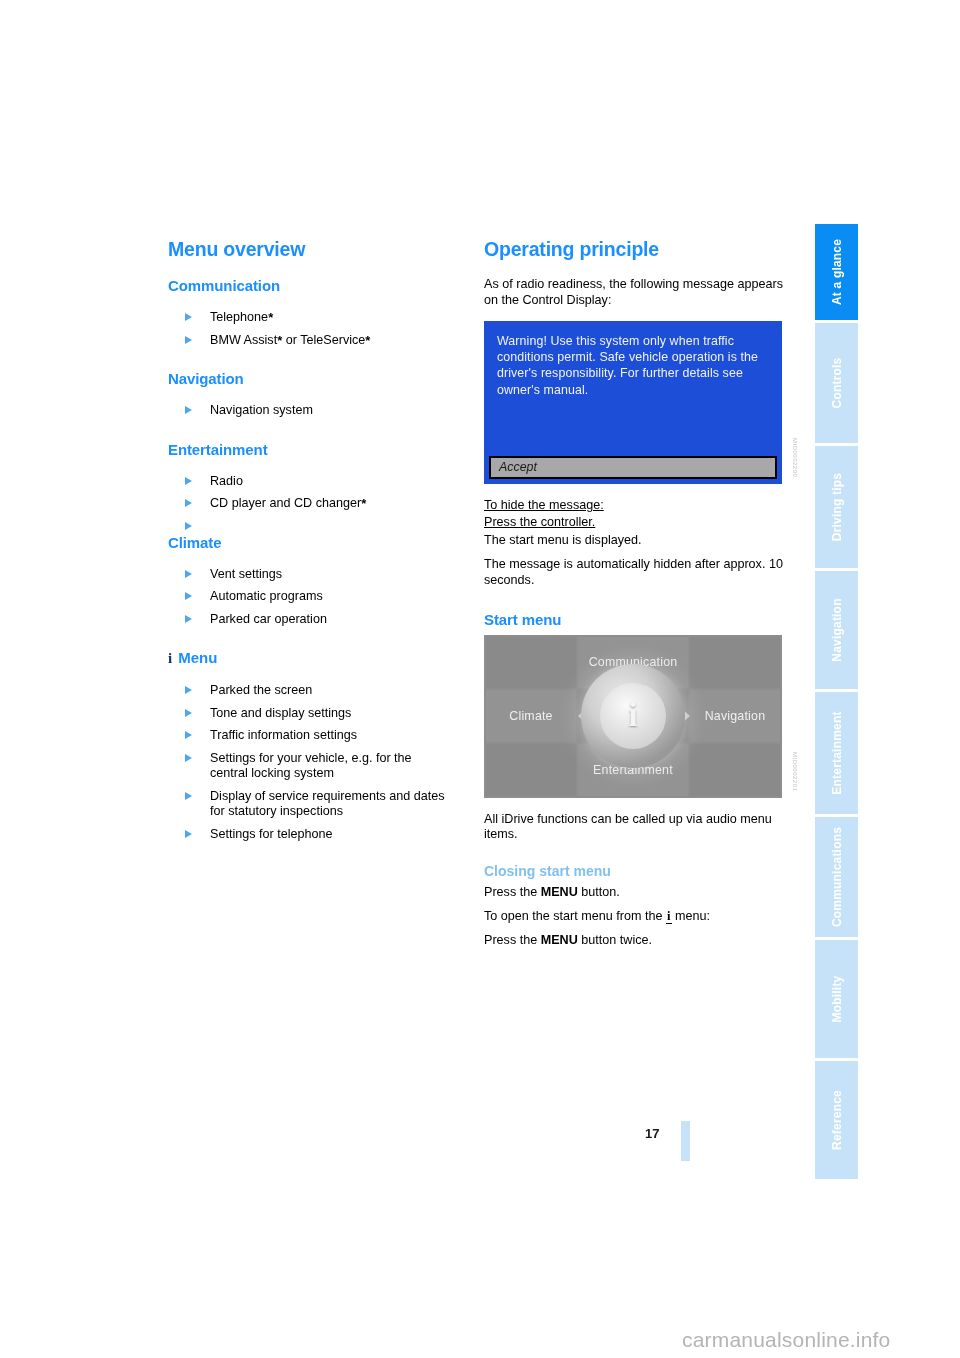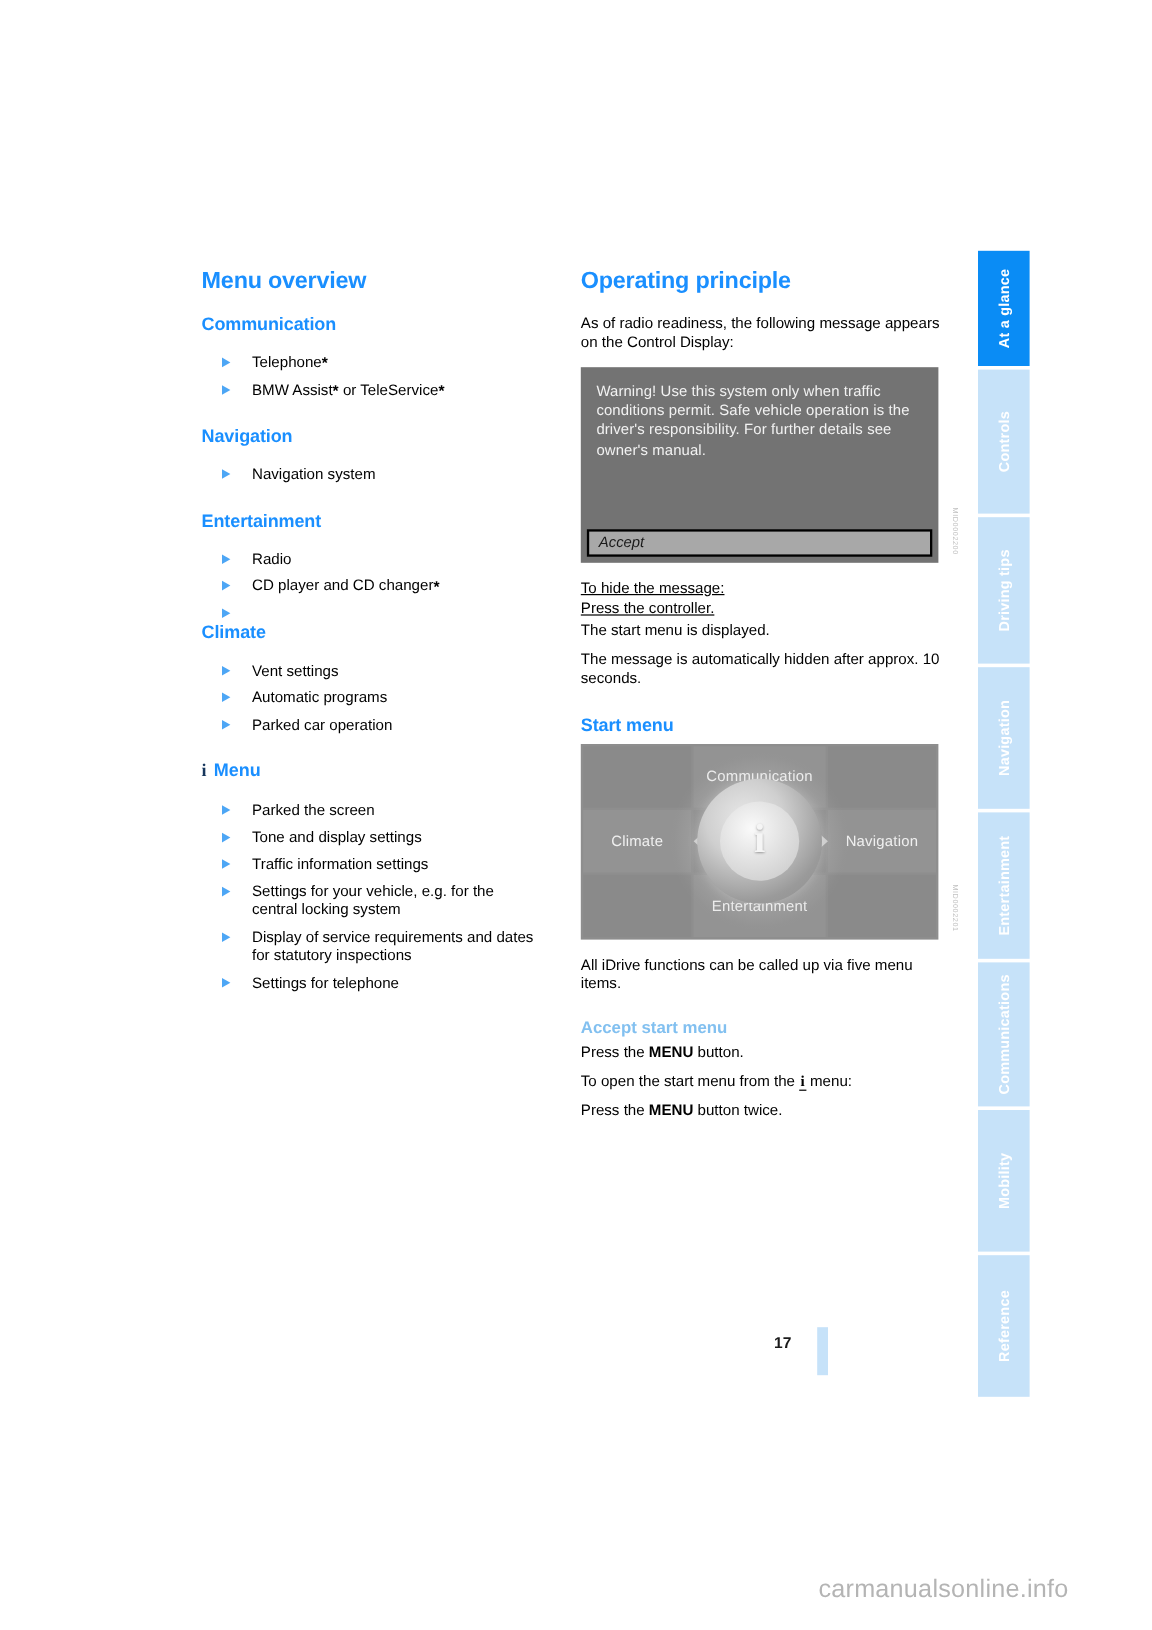--- a/index.html
+++ b/index.html
@@ -11,21 +11,21 @@
     width: 960px; height: 1358px;
     position: relative;
     font-family: "Liberation Sans", sans-serif;
     color: #000;
     overflow: hidden;
   }
 
   
   #page {
     position: absolute;
-    left: 0; top: 1px;
+    left: 0; top: 16px;
     width: 960px; height: 1322px;
     background: #fff;
   }
 
   
   .column {
     position: absolute;
     width: 300px;
     top: 222px;
   }
@@ -126,21 +126,21 @@
     right: -14px; bottom: 6px;
     font-size: 6px;
     color: #c2c2c2;
     writing-mode: vertical-rl;
     letter-spacing: 0.5px;
     white-space: nowrap;
   }
 
   .control-display {
     width: 298px; height: 163px;
-    background: #737373;
+    background: #1d4ed8;
     position: relative;
     padding: 12px 13px 0 13px;
   }
   .cd-text {
     color: #f2f2f2;
     font-size: 12.4px;
     line-height: 16.4px;
     font-weight: normal;
     letter-spacing: 0.1px;
   }
@@ -402,23 +402,23 @@
         <div class="sm-arrow up"></div>
         <div class="sm-arrow down"></div>
         <div class="sm-arrow left"></div>
         <div class="sm-arrow right"></div>
         <div class="sm-knob"></div>
         <div class="sm-knob-i">i</div>
       </div>
       <div class="fig-code">MID0002201</div>
     </div>
 
-    <p class="body">All iDrive functions can be called up via five menu items.</p>
-
-    <h3 class="sub-sub-title">Accept start menu</h3>
+    <p class="body">All iDrive functions can be called up via audio menu items.</p>
+
+    <h3 class="sub-sub-title">Closing start menu</h3>
 
     <p class="body run">
       <span>Press the </span><b class="kbd">MENU</b><span> button.</span>
     </p>
     <p class="body run">
       <span>To open the start menu from the </span><span class="i-inline">i</span><span> menu:</span>
     </p>
     <p class="body run">
       <span>Press the </span><b class="kbd">MENU</b><span> button twice.</span>
     </p>

